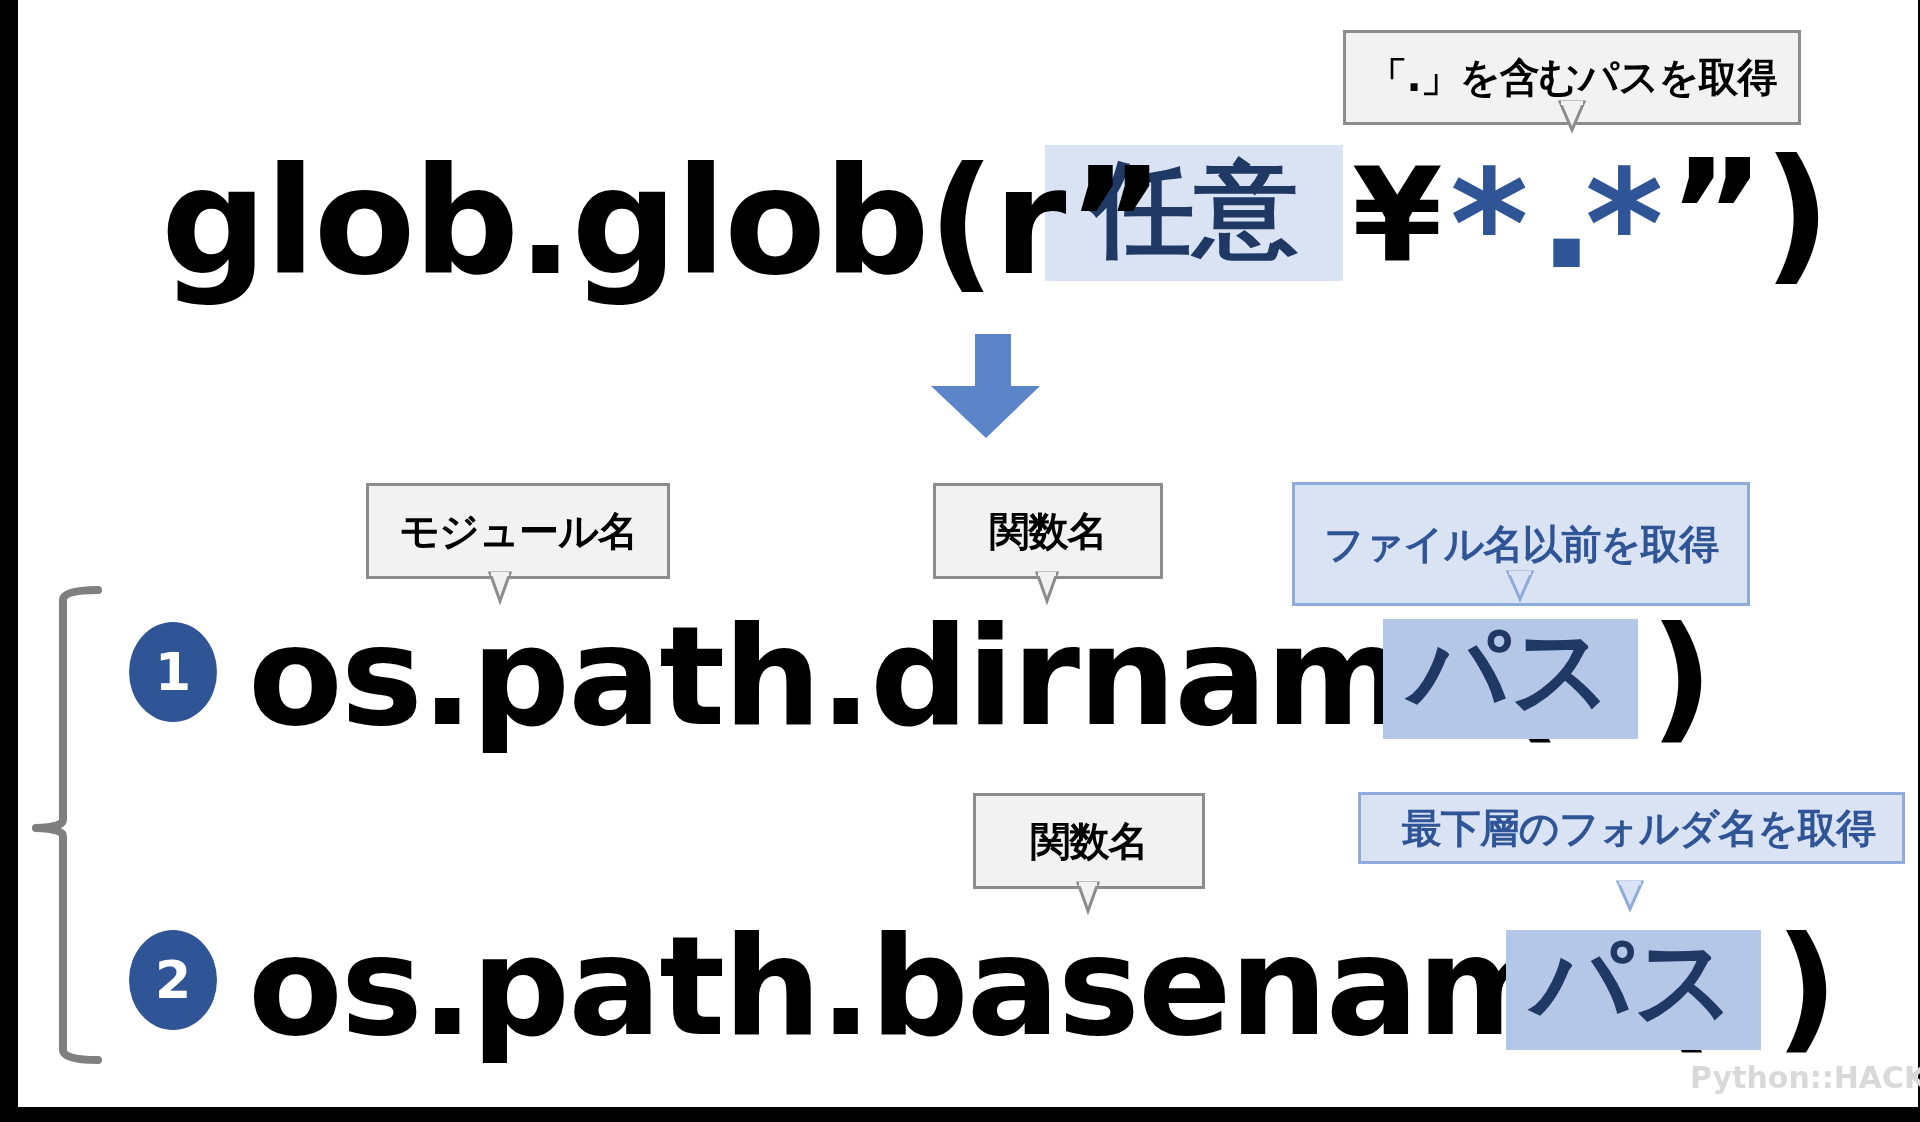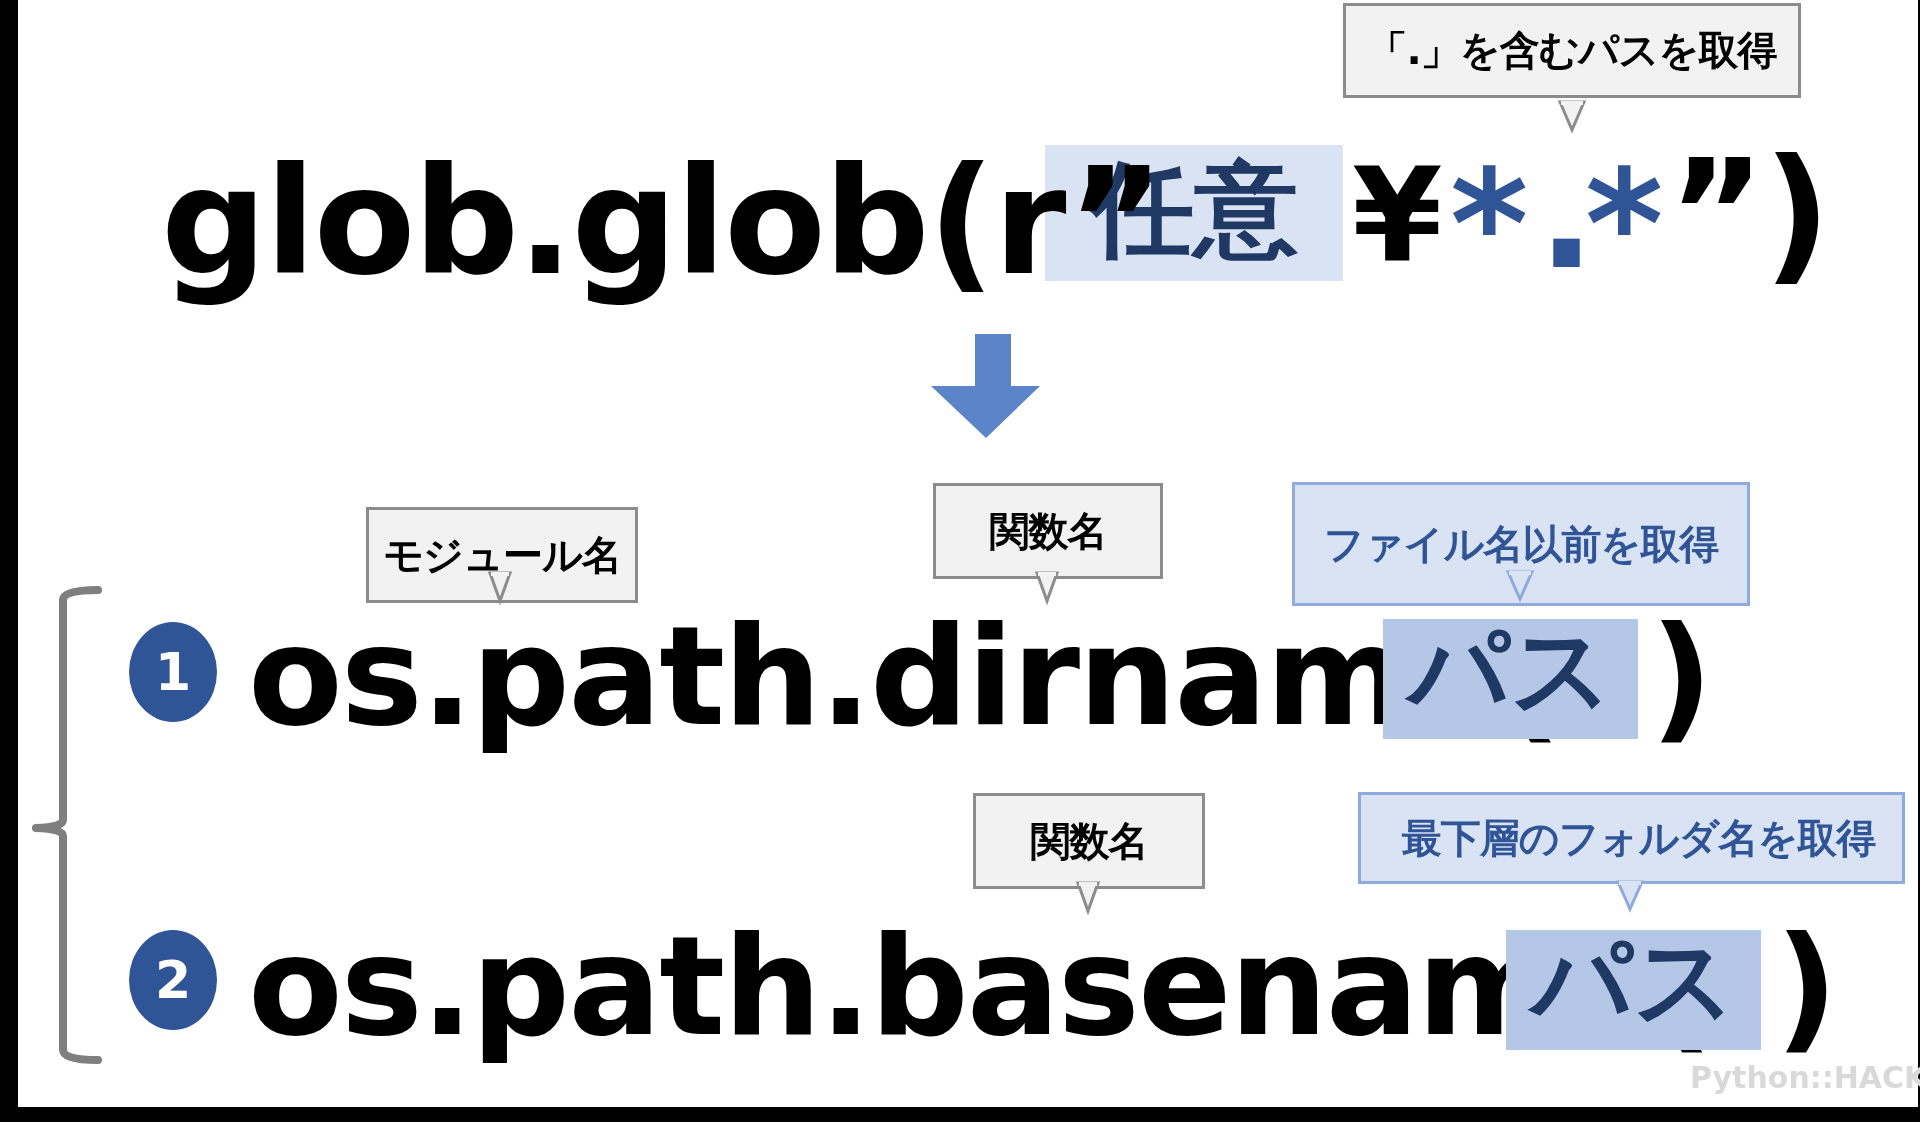--- a/index.html
+++ b/index.html
@@ -43,21 +43,21 @@
       color: #d9d9d9; letter-spacing: 0px;
     }
   </style>
 </head>
 <body>
 
 <div class="frame-left"></div>
 <div class="frame-right"></div>
 <div class="frame-bottom"></div>
 
-<div class="callout gray" style="left:1343px; top:3px; width:458px; height:95px;">
+<div class="callout gray" style="left:1343px; top:30px; width:458px; height:95px;">
   <span>「.」を含むパスを取得</span>
 </div>
 <div class="tail" style="left:1572px; top:105px;">
   <svg width="40" height="32">
     <polygon points="8,0 20,28 32,0" fill="#f2f2f2" stroke="#8c8c8c" stroke-width="3"></polygon>
     <rect x="9" y="-1" width="22" height="4" fill="#f2f2f2"></rect>
   </svg>
 </div>
 
 <div class="hl-box hl-light" style="left:1045px; top:145px; width:298px; height:136px; font-size:104px;">
@@ -71,21 +71,21 @@
 <div class="code" style="left:1668px; top:140px; font-size:148px;">”)</div>
 
 <svg style="position:absolute; left:930px; top:332px;" width="112" height="108">
   <polygon points="45,2 81,2 81,54 110,54 56,106 1,54 45,54" fill="#5b84c9"></polygon>
 </svg>
 
 <svg style="position:absolute; left:28px; top:585px;" width="80" height="480">
   <path d="M70,5 Q35,5 35,15 L35,235 Q35,242 8,243 Q35,244 35,251 L35,465 Q35,475 70,475" fill="none" stroke="#7f7f7f" stroke-width="8" stroke-linecap="round" stroke-linejoin="round"></path>
 </svg>
 
-<div class="callout gray" style="left:366px; top:483px; width:272px; height:96px;margin-top:24px;">
+<div class="callout gray" style="left:366px; top:483px; width:304px; height:96px;">
   <span>モジュール名</span>
 </div>
 <div class="tail" style="left:500px; top:576px;">
   <svg width="40" height="32">
     <polygon points="10,0 20,28 30,0" fill="#f2f2f2" stroke="#8c8c8c" stroke-width="3"></polygon>
     <rect x="11" y="-1" width="18" height="4" fill="#f2f2f2"></rect>
   </svg>
 </div>
 
 <div class="callout gray" style="left:933px; top:483px; width:230px; height:96px;">
@@ -120,21 +120,21 @@
 <div class="callout gray" style="left:973px; top:793px; width:232px; height:96px;">
   <span>関数名</span>
 </div>
 <div class="tail" style="left:1088px; top:886px;">
   <svg width="40" height="32">
     <polygon points="10,0 20,28 30,0" fill="#f2f2f2" stroke="#8c8c8c" stroke-width="3"></polygon>
     <rect x="11" y="-1" width="18" height="4" fill="#f2f2f2"></rect>
   </svg>
 </div>
 
-<div class="callout blue" style="left:1358px; top:792px; width:547px; height:92px;padding-left:14px;">
+<div class="callout blue" style="left:1358px; top:792px; width:547px; height:72px;padding-left:14px;">
   <span>最下層のフォルダ名を取得</span>
 </div>
 <div class="tail" style="left:1630px; top:885px;">
   <svg width="40" height="32">
     <polygon points="8,0 20,27 32,0" fill="#dae3f3" stroke="#8faadc" stroke-width="3"></polygon>
     <rect x="9" y="-1" width="22" height="4" fill="#dae3f3"></rect>
   </svg>
 </div>
 
 <div class="num-badge" style="left:129px; top:930px;">

